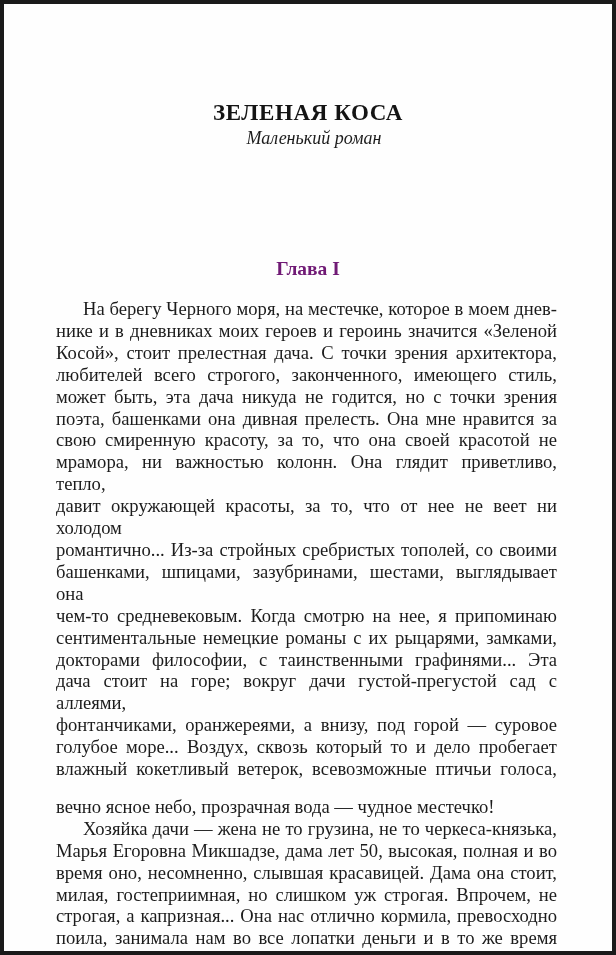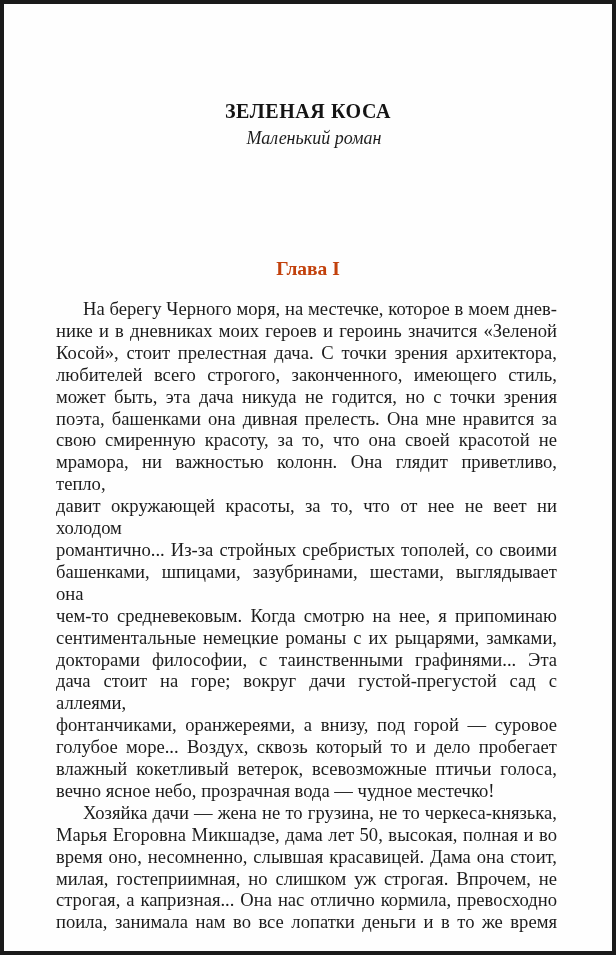--- a/index.html
+++ b/index.html
@@ -18,21 +18,21 @@
     color: #1c1c1c;
     overflow: hidden;
   }
   .title {
     position: absolute;
     top: 95px;
     left: 0;
     right: 0;
     margin: 0;
     text-align: center;
-    font-size: 20px;
+    font-size: 23px;
     line-height: 1.2;
     font-weight: 700;
     letter-spacing: 0.6px;
     color: #141414;
   }
   .subtitle {
     position: absolute;
     top: 124px;
     left: 12px;
     right: 0;
@@ -43,21 +43,21 @@
   }
   .chapter {
     position: absolute;
     top: 253px;
     left: 0;
     right: 0;
     text-align: center;
     font-weight: 700;
     font-size: 19.5px;
     line-height: 1.2;
-    color: #c2410c;
+    color: #701a75;
   }
   .body-text {
     position: absolute;
     top: 294px;
     left: 52px;
     width: 501px;
     font-size: 18.6px;
     line-height: 21.9px;
   }
   .paragraph {
@@ -65,20 +65,21 @@
   }
   .line {
     text-align: justify;
     text-align-last: justify;
   }
   .line.first {
     text-indent: 27px;
   }
   .line.natural {
     text-align-last: left;
+    margin-top: 16px;
   }
 </style>
 </head>
 <body>
 
 <div class="page">
   <h1 class="title">ЗЕЛЕНАЯ КОСА</h1>
   <div class="subtitle">Маленький роман</div>
   <div class="chapter">Глава I</div>
   <div class="body-text" id="body-text">

